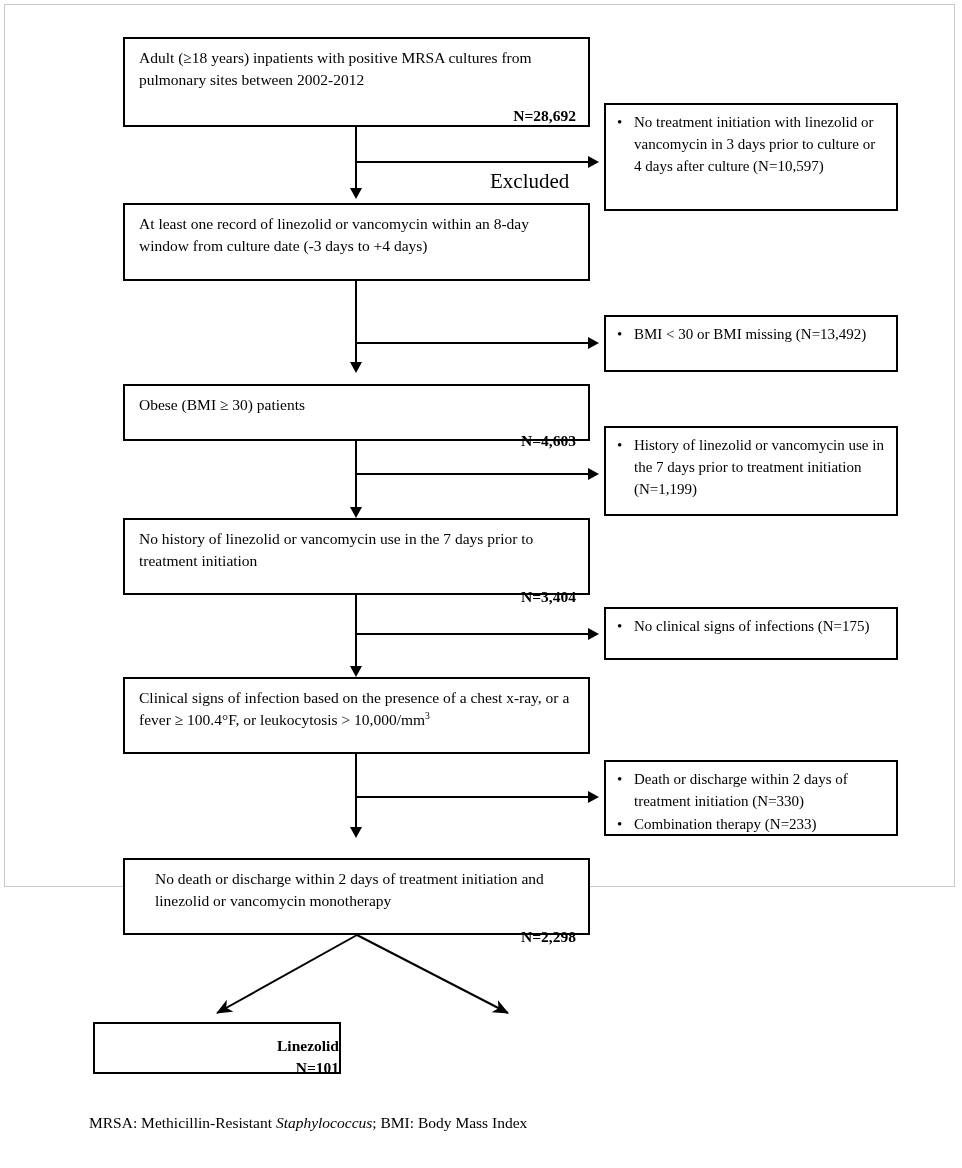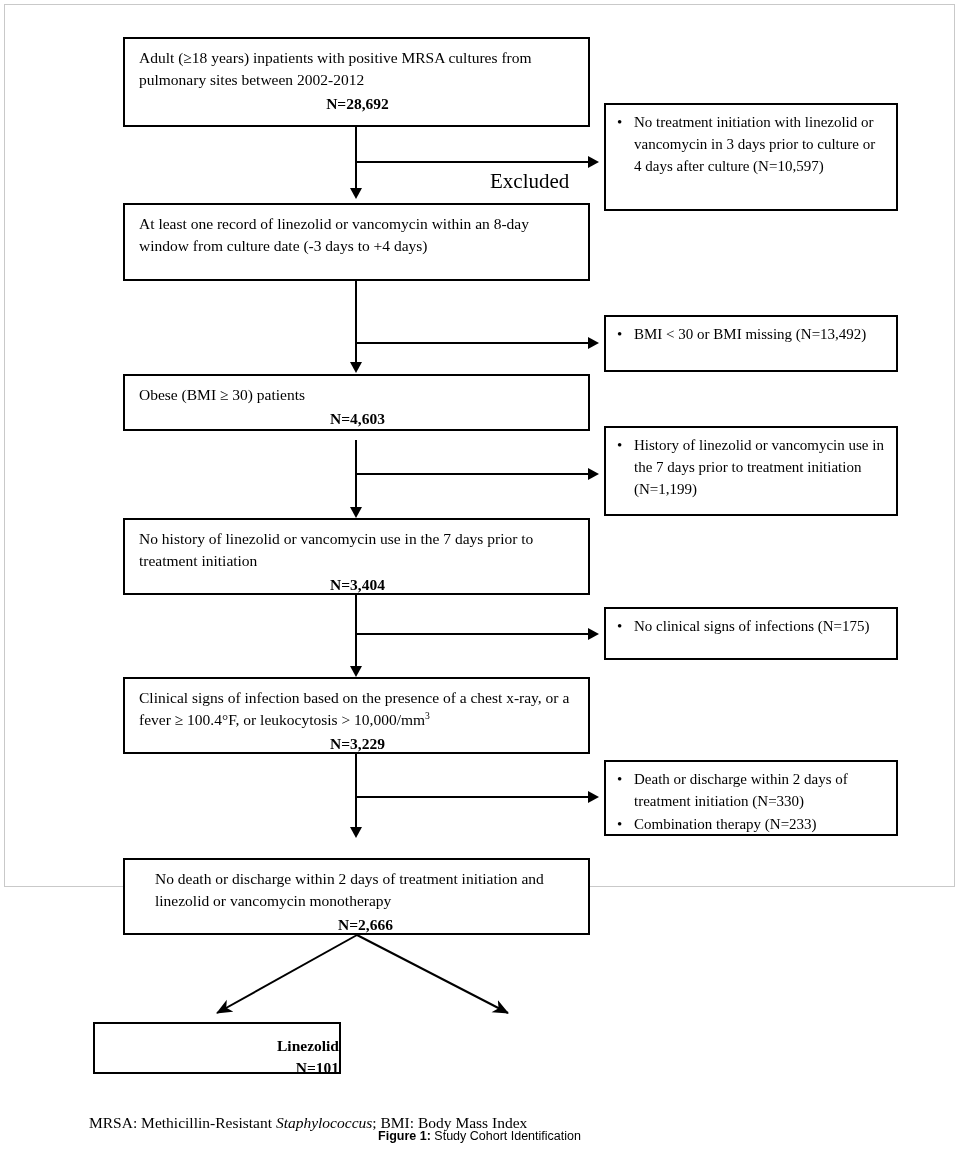--- a/index.html
+++ b/index.html
@@ -43,23 +43,23 @@
     line-height: 1.45;
   }
   .term-box {
     font-size: 15.5px;
     line-height: 1.42;
     text-align: right;
     font-weight: bold;
     padding-top: 11px;
   }
   .nline {
-    text-align: center;
+    text-align: right;
     font-weight: bold;
-    margin-top: 2px;
+    margin-top: 14px;
   }
   .bullets {
     list-style: none;
     margin: 0;
     padding: 0;
   }
   .bullets li {
     position: relative;
     padding-left: 20px;
     margin: 0 0 1px 0;
@@ -156,21 +156,21 @@
   <div class="arrow-down" style="left:345px; top:357px;"></div>
   <div class="hline" style="left:350px; top:337px; width:234px;"></div>
   <div class="arrow-right" style="left:583px; top:332px;"></div>
 
   <div class="box excl-box" style="left:599px; top:310px; width:294px; height:57px;">
     <ul class="bullets">
       <li><span class="bullet-dot">•</span><span>BMI &lt; 30 or BMI missing (N=13,492)</span></li>
     </ul>
   </div>
 
-  <div class="box main-box" style="left:118px; top:369px; width:467px; height:57px;">
+  <div class="box main-box" style="left:118px; top:379px; width:467px; height:57px;">
     <div>Obese (BMI ≥ 30) patients</div>
     <div class="nline">N=4,603</div>
   </div>
 
   <div class="vline" style="left:350px; top:435px; height:70px;"></div>
   <div class="arrow-down" style="left:345px; top:502px;"></div>
   <div class="hline" style="left:350px; top:468px; width:234px;"></div>
   <div class="arrow-right" style="left:583px; top:463px;"></div>
 
   <div class="box excl-box" style="left:599px; top:421px; width:294px; height:90px;">
@@ -190,53 +190,51 @@
   <div class="arrow-right" style="left:583px; top:623px;"></div>
 
   <div class="box excl-box" style="left:599px; top:602px; width:294px; height:53px;">
     <ul class="bullets">
       <li><span class="bullet-dot">•</span><span>No clinical signs of infections (N=175)</span></li>
     </ul>
   </div>
 
   <div class="box main-box" style="left:118px; top:672px; width:467px; height:77px;">
     <div><span>Clinical signs of infection based on the presence of a chest x-ray, or a fever ≥ 100.4°F, or leukocytosis &gt; 10,000/mm</span><sup class="sup3">3</sup></div>
-    <div class="nline">N=3,229</div>
   </div>
 
   <div class="vline" style="left:350px; top:749px; height:76px;"></div>
   <div class="arrow-down" style="left:345px; top:822px;"></div>
   <div class="hline" style="left:350px; top:791px; width:234px;"></div>
   <div class="arrow-right" style="left:583px; top:786px;"></div>
 
   <div class="box excl-box" style="left:599px; top:755px; width:294px; height:76px;">
     <ul class="bullets">
       <li><span class="bullet-dot">•</span><span>Death or discharge within 2 days of treatment initiation (N=330)</span></li>
       <li><span class="bullet-dot">•</span><span>Combination therapy (N=233)</span></li>
     </ul>
   </div>
 
   <div class="box main-box" style="left:118px; top:853px; width:467px; height:77px;padding-left:30px;">
     <div>No death or discharge within 2 days of treatment initiation and linezolid or vancomycin monotherapy</div>
-    <div class="nline">N=2,666</div>
+    <div class="nline">N=2,298</div>
   </div>
 
   <svg class="branch" width="962" height="1168">
     <defs>
       <marker id="arrowhead" markerWidth="9" markerHeight="9" refX="7.5" refY="3.4" orient="auto" markerUnits="strokeWidth">
         <path d="M0,0 L8,3.4 L0,6.8 L2.2,3.4 z" fill="#000000"></path>
       </marker>
     </defs>
     <line x1="352" y1="930" x2="212" y2="1008" stroke="#000000" stroke-width="2" marker-end="url(#arrowhead)"></line>
     <line x1="352" y1="930" x2="503" y2="1008" stroke="#000000" stroke-width="2" marker-end="url(#arrowhead)"></line>
   </svg>
 
   <div class="box term-box" style="left:88px; top:1017px; width:248px; height:52px;">
     <div>Linezolid</div>
     <div>N=101</div>
   </div>
 
 
   <div class="footnote" style="left:84px; top:1109px;"><span>MRSA: Methicillin-Resistant </span><span class="ital">Staphylococcus</span><span>; BMI: Body Mass Index</span></div>
 
-  <div class="figcaption" style="left:0; top:1124px;"><b>Figure 1:</b><span> Study Cohort Identification</span></div>
 
 </div>
 
 </body></html>

